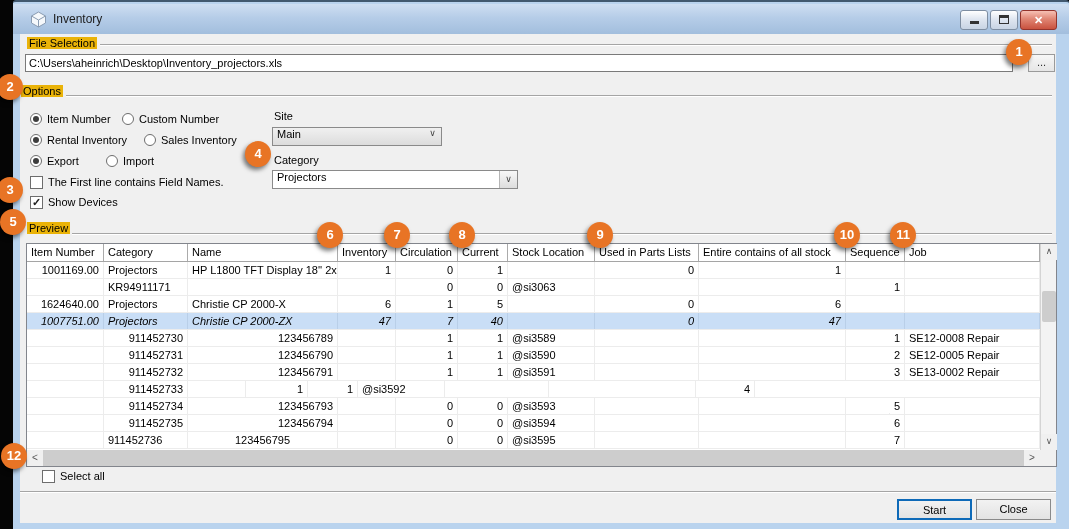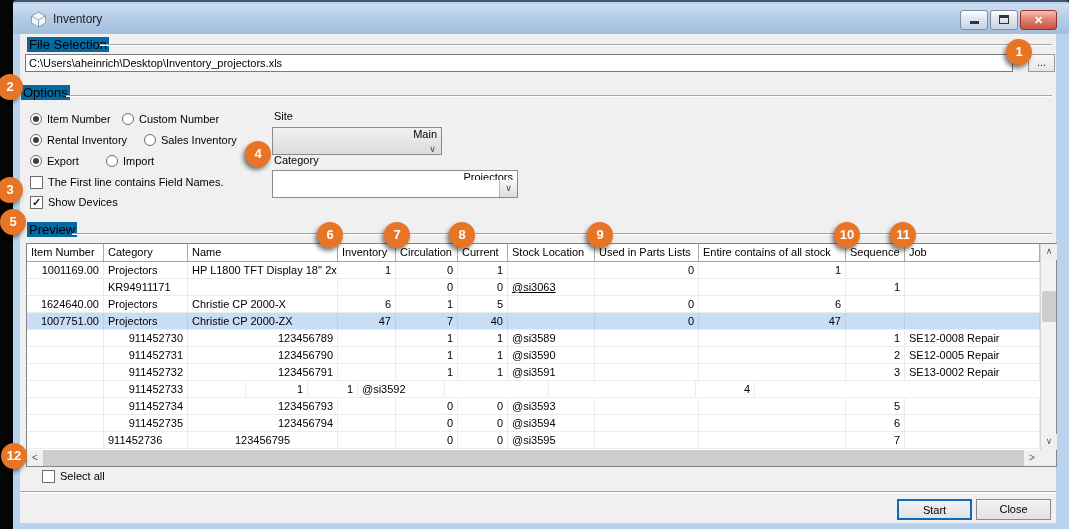--- a/index.html
+++ b/index.html
@@ -19,52 +19,52 @@
             color:#333; font-size:11px; line-height:18px; }
   #btn-min { left:947px; width:28px; }
   #btn-max { left:977px; width:28px; }
   #btn-close { left:1007px; width:37px; border-color:#93342c;
                background:linear-gradient(180deg,#f6c0b4,#e08573 45%,#c9523f); color:#fff; font-weight:bold; }
   .min-glyph { display:inline-block; width:9px; height:3px; background:#333; margin-top:10px; }
   .max-glyph { display:inline-block; width:10px; height:9px; border:1px solid #333; border-top-width:3px; margin-top:4px; }
 
   
   #client { position:absolute; left:7px; top:32px; width:1036px; height:489px; background:#f0f0f0; font-size:11px; color:#000; }
-  .group-label { position:absolute; font-size:13px; color:#000; background:#0369a1; padding:0 2px; }
+  .group-label { position:absolute; font-size:11px; color:#000; background:#eab308; padding:0 2px; }
   .group-line { position:absolute; height:2px; border-top:1px solid #a5a5a5; border-bottom:1px solid #ffffff; }
 
   
   #file-input { position:absolute; left:5px; top:20px; width:988px; height:18px; border:1px solid #7a7a7a;
                 background:#fff; font-family:"Liberation Sans",sans-serif; font-size:11px; padding:0 3px; color:#000; }
   #browse-btn { position:absolute; left:1008px; top:20px; width:27px; height:18px; border:1px solid #9a9a9a;
                 background:linear-gradient(180deg,#f7f7f7,#e6e6e6); font-size:11px; text-align:center; line-height:15px; color:#333; }
 
   
   .radio-wrap, .check-wrap { position:absolute; height:14px; display:flex; align-items:center; }
   .radio { width:12px; height:12px; border:1px solid #6d6d6d; border-radius:50%; background:#fff; margin-right:5px; position:relative; flex:none; }
   .radio.on::after { content:""; position:absolute; left:2px; top:2px; width:6px; height:6px; border-radius:50%; background:#3d3d3d; }
   .checkbox { width:13px; height:13px; border:1px solid #6d6d6d; background:#fff; margin-right:5px; flex:none;
               font-size:11px; line-height:11px; text-align:center; font-weight:bold; color:#222; }
   .lbl { white-space:nowrap; }
 
-  .combo { position:absolute; height:28px; border:1px solid #8a8a8a; display:flex; align-items:flex-end;flex-direction:column; }
+  .combo { position:absolute; height:19px; border:1px solid #8a8a8a; display:flex; align-items:flex-start; }
   .combo .combo-value { flex:1; padding:0 4px; white-space:nowrap; overflow:hidden; }
   .combo .chev { width:17px; text-align:center; color:#444; font-size:9px; flex:none; }
   #site-combo { background:linear-gradient(180deg,#f0f0f0,#dcdcdc); }
   #cat-combo { background:#fff; }
   #cat-combo .chev-box { width:18px; height:17px; border-left:1px solid #b5b5b5; background:linear-gradient(180deg,#f8f8f8,#dddddd);
                          text-align:center; color:#444; font-size:9px; line-height:17px; flex:none; }
 
   
   #table { position:absolute; left:6px; top:209px; width:1031px; height:224px; border:1px solid #82858c; background:#fff; }
   #header-row { display:flex; height:18px; border-bottom:1px solid #a5a5a5; background:#fff; }
   .th { font-size:11px; padding:2px 3px 0 4px; border-right:1px solid #ababab; white-space:nowrap; overflow:hidden; flex:none; }
   #body { height:188px; overflow:hidden; }
   .tr { display:flex; height:17px; border-bottom:1px solid #ececec; background:#fff; }
-  .tr.sel { background:#c9def6; }
+  .tr.sel { background:#c9def6;font-style:italic; }
   .tr.sel .td { border-right-color:#b9cfe8; }
   .td { font-size:11px; padding:2px 4px 0 4px; border-right:1px solid #ececec; white-space:nowrap; overflow:hidden; flex:none; }
 
   
   #vscroll { position:absolute; right:0; top:0; width:16px; height:206px; background:#f3f3f3; border-left:1px solid #d4d4d4; }
   .varrow { position:absolute; left:0; width:16px; height:16px; background:#f0f0f0; color:#585858; font-size:9px; text-align:center; line-height:15px; }
   #vthumb { position:absolute; left:1px; top:47px; width:14px; height:31px; background:#cdcdcd; border-radius:2px; }
   #hscroll { position:absolute; left:0; bottom:0; height:16px; background:#cdcdcd; }
   .harrow { position:absolute; top:0; width:16px; height:16px; background:#f0f0f0; color:#585858; font-size:10px; text-align:center; line-height:15px; }
   #scroll-corner { position:absolute; right:0; bottom:0; width:16px; height:16px; background:#f0f0f0; }
@@ -186,21 +186,21 @@
               <div class="td" style="width: 59px; text-align: right;"></div>
               <div class="td" style="width: 135px; text-align: left;"></div>
             </div>
             <div class="tr">
               <div class="td" style="width: 77px; text-align: right;"></div>
               <div class="td" style="width: 84px; text-align: left;">KR94911171</div>
               <div class="td" style="width: 150px; text-align: left;"></div>
               <div class="td" style="width: 58px; text-align: right;"></div>
               <div class="td" style="width: 62px; text-align: right;">0</div>
               <div class="td" style="width: 50px; text-align: right;">0</div>
-              <div class="td" style="width: 87px; text-align: left; text-decoration: underline;">@si3063</div>
+              <div class="td" style="width: 87px; text-align: left;">@si3063</div>
               <div class="td" style="width: 104px; text-align: right;"></div>
               <div class="td" style="width: 147px; text-align: right;"></div>
               <div class="td" style="width: 59px; text-align: right;">1</div>
               <div class="td" style="width: 135px; text-align: left;"></div>
             </div>
             <div class="tr">
               <div class="td" style="width: 77px; text-align: right;">1624640.00</div>
               <div class="td" style="width: 84px; text-align: left;">Projectors</div>
               <div class="td" style="width: 150px; text-align: left;">Christie CP 2000-X</div>
               <div class="td" style="width: 58px; text-align: right;">6</div>

